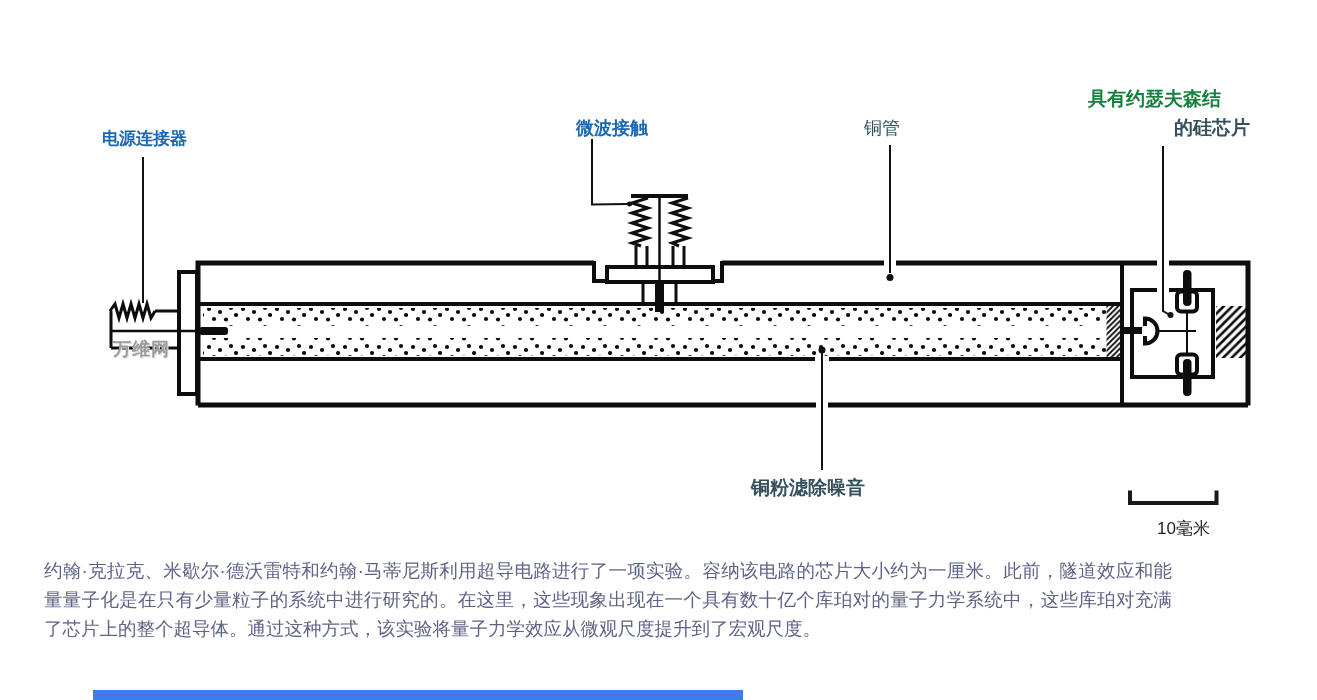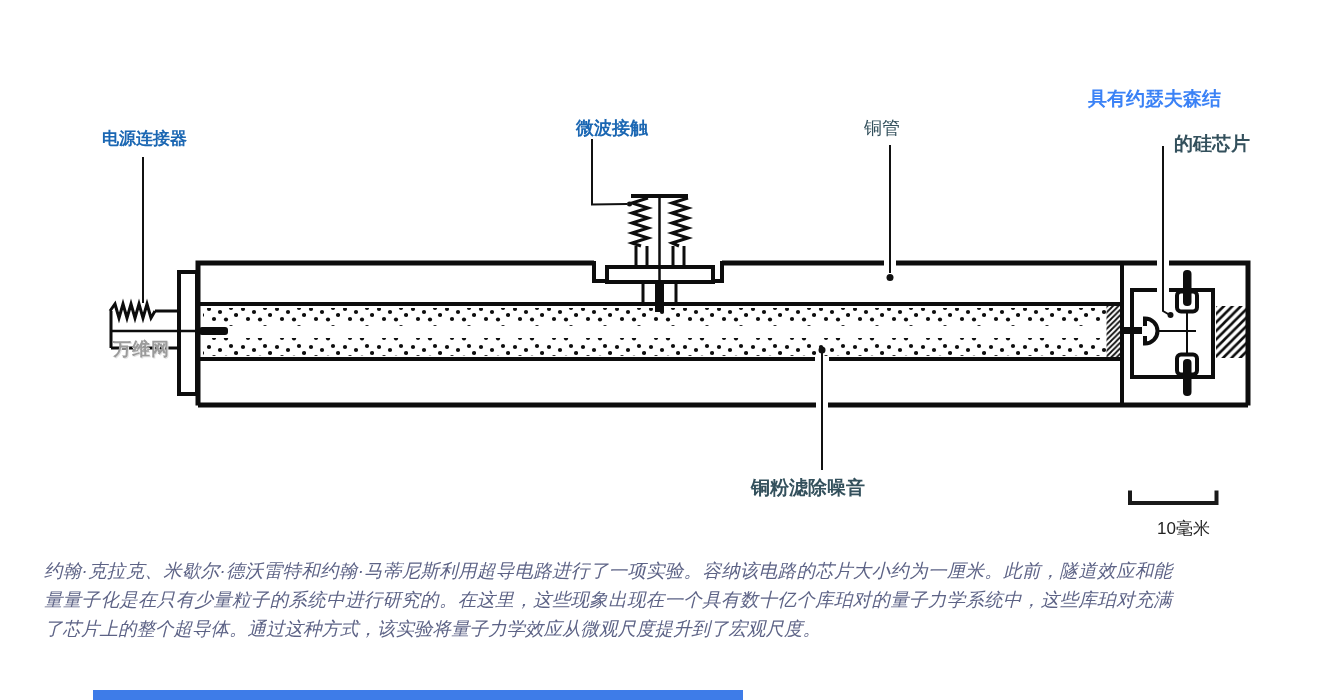--- a/index.html
+++ b/index.html
@@ -2,37 +2,37 @@
 <html><head>
 <meta charset="utf-8">
 <style>
   html,body{margin:0;padding:0;background:#fff;}
   #stage{position:relative;width:1317px;height:700px;background:#ffffff;overflow:hidden;
          font-family:"Liberation Sans","DejaVu Sans",sans-serif;}
   #diagram-svg{position:absolute;left:0;top:0;}
   .lbl{position:absolute;white-space:nowrap;}
   .lbl-blue{color:#1b67b3;font-size:17px;font-weight:600;}
   .lbl-teal{color:#33505c;font-size:18px;font-weight:400;}
-  .lbl-brown{color:#3b82f6;font-size:19px;font-weight:700;}
+  .lbl-brown{color:#15803d;font-size:19px;font-weight:700;}
   .lbl-chip{color:#33505c;font-size:19px;font-weight:600;}
   .lbl-powder{color:#33505c;font-size:19px;font-weight:600;text-align:right;}
   .lbl-scale{color:#222222;font-size:17px;font-weight:400;}
   .lbl-watermark{color:#9b9b9b;font-size:18px;font-weight:700;letter-spacing:1px;
                  text-shadow:1px 1px 0 #e2e2e2;}
   #power-label{left:102px;top:127px;}
   #microwave-label{left:550px;top:116px;font-size:18px;margin-left:26px;}
   #copper-tube-label{left:864px;top:116px;}
   #jj-label-line1{left:1088px;top:86px;}
-  #jj-label-line2{left:1174px;top:131px;}
+  #jj-label-line2{left:1174px;top:115px;}
   #copper-powder-label{left:751px;top:475px;}
   #scale-label{left:1157px;top:517px;}
   #watermark-label{left:113px;top:337px;}
   #caption{position:absolute;left:44px;top:556px;width:1128px;
            font-size:18.5px;line-height:29px;font-weight:500;color:#5d6386;
-           text-align:justify;font-style:italic;}
+           text-align:justify;}
   #scroll-thumb{position:absolute;left:93px;top:690px;width:650px;height:10px;
                 background:#3e7ce8;}
 </style>
 </head>
 <body>
 
 <div id="stage">
 
   <svg id="diagram-svg" width="1317" height="700" viewBox="0 0 1317 700">
     <defs>

